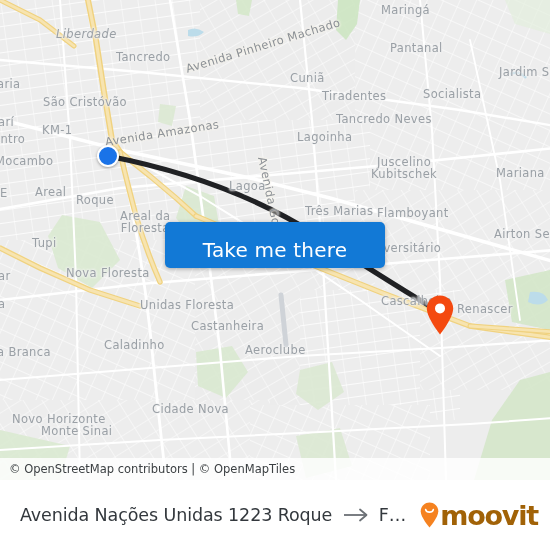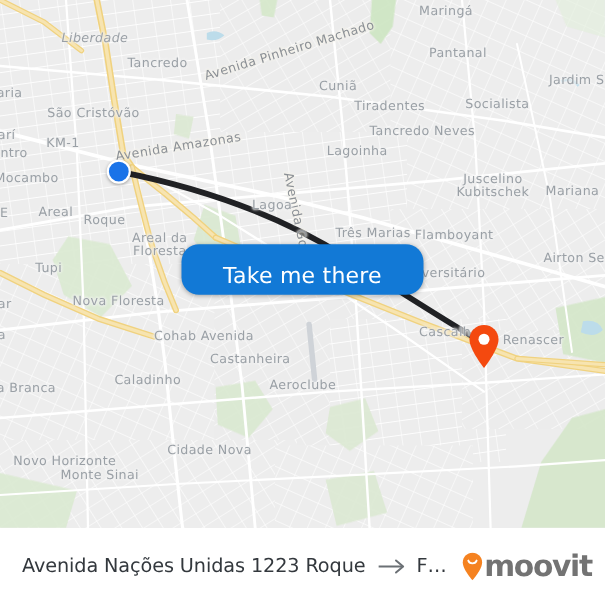--- a/index.html
+++ b/index.html
@@ -81,21 +81,21 @@
   }
 
   
   #take-me-there {
     position: absolute;
     left: 165px;
     top: 222px;
     width: 220px;
     height: 46px;
     border: none;
-    border-radius: 16px;
+    border-radius: 5px;
     background: #1279d6;
     color: #ffffff;
     font-size: 20px;
     font-family: "DejaVu Sans", sans-serif;
     letter-spacing: 0.2px;
     cursor: pointer;
     box-shadow: 0 1px 4px rgba(0,0,0,0.30);
     padding: 16px;
   }
 
@@ -156,21 +156,21 @@
   #moovit-logo {
     margin-left: 14px;
     flex: 0 0 auto;
     display: flex;
     align-items: center;
   }
   #moovit-wordmark {
     font-family: "DejaVu Sans", sans-serif;
     font-size: 27px;
     font-weight: bold;
-    color: #737373;
+    color: #a16207;
     letter-spacing: -1.2px;
     margin-left: 1px;
   }
 </style>
 </head>
 <body>
 
 <div id="app">
 
   <div id="map">
@@ -297,60 +297,63 @@
     <div class="place-label" style="left:322px; top:90px;">Tiradentes</div>
     <div class="place-label" style="left:423px; top:88px;">Socialista</div>
     <div class="place-label" style="left:-3px;  top:78px;">aria</div>
     <div class="place-label" style="left:43px;  top:96px;">São Cristóvão</div>
     <div class="place-label" style="left:336px; top:113px;">Tancredo Neves</div>
     <div class="place-label" style="left:-2px;  top:116px;">arí</div>
     <div class="place-label" style="left:-7px;  top:133px;">entro</div>
     <div class="place-label" style="left:42px;  top:124px;">KM-1</div>
     <div class="place-label" style="left:297px; top:131px;">Lagoinha</div>
     <div class="place-label" style="left:-5px;  top:155px;">Mocambo</div>
-    <div class="place-label two-line" style="left:371px; top:156px;margin-left:44px;">Juscelino
+    <div class="place-label two-line" style="left:371px; top:156px;">Juscelino
 Kubitschek</div>
     <div class="place-label" style="left:496px; top:167px;">Mariana</div>
     <div class="place-label" style="left:0px;   top:187px;">E</div>
     <div class="place-label" style="left:35px;  top:186px;">Areal</div>
     <div class="place-label" style="left:229px; top:180px;">Lagoa</div>
     <div class="place-label" style="left:76px;  top:194px;">Roque</div>
     <div class="place-label" style="left:305px; top:205px;">Três Marias</div>
     <div class="place-label" style="left:377px; top:207px;">Flamboyant</div>
     <div class="place-label two-line" style="left:120px; top:210px;">Areal da
 Floresta</div>
     <div class="place-label" style="left:494px; top:228px;">Airton Senn…</div>
     <div class="place-label" style="left:368px; top:242px;">…iversitário</div>
     <div class="place-label" style="left:32px;  top:237px;">Tupi</div>
     <div class="place-label" style="left:66px;  top:267px;">Nova Floresta</div>
     <div class="place-label" style="left:457px; top:277px;margin-top:26px;">Renascer</div>
     <div class="place-label" style="left:-2px;  top:270px;">ar</div>
-    <div class="place-label" style="left:140px; top:299px;">Cohab Avenida</div>
+    <div class="place-label" style="left:140px; top:299px;">Unidas Floresta</div>
     <div class="place-label" style="left:191px; top:320px;">Castanheira</div>
     <div class="place-label" style="left:381px; top:295px;">Cascalheira</div>
     <div class="place-label" style="left:-2px;  top:298px;">a</div>
     <div class="place-label" style="left:-3px;  top:346px;">a Branca</div>
     <div class="place-label" style="left:104px; top:339px;">Caladinho</div>
     <div class="place-label" style="left:245px; top:344px;">Aeroclube</div>
     <div class="place-label" style="left:12px;  top:373px;margin-top:40px;">Novo Horizonte</div>
     <div class="place-label" style="left:130px; top:403px;margin-left:22px;">Cidade Nova</div>
-    <div class="place-label" style="left:41px;  top:425px;margin-left:14px;">Monte Sinai</div>
+    <div class="place-label" style="left:41px;  top:425px;">Monte Sinai</div>
 
     <div id="origin-dot" style="left:97px; top:145px;"></div>
 
     <div id="dest-pin" style="left:425px; top:294px;">
       <svg width="30" height="42" viewBox="0 0 30 42">
         <path d="M15 1.5 C7.6 1.5 1.8 7.3 1.8 14.6 C1.8 24 15 40.5 15 40.5
                  C15 40.5 28.2 24 28.2 14.6 C28.2 7.3 22.4 1.5 15 1.5 Z" fill="#f4490f"></path>
         <circle cx="15" cy="14.4" r="5.0" fill="#ffffff"></circle>
       </svg>
     </div>
 
     <button id="take-me-there">Take me there</button>
 
+    <div id="attribution">
+      <span class="attr-text">© OpenStreetMap contributors | © OpenMapTiles</span>
+    </div>
   </div>
 
   <div id="footer">
     <span id="trip-title">Avenida Nações Unidas 1223 Roque Porto Vel…</span>
 
     <svg id="arrow-icon" width="26" height="14" viewBox="0 0 26 14">
       <path d="M0 7 H22" stroke="#6b7075" stroke-width="1.8"></path>
       <path d="M16 1.5 L22.5 7 L16 12.5" stroke="#6b7075" stroke-width="1.8" fill="none" stroke-linecap="round" stroke-linejoin="round"></path>
     </svg>
 

